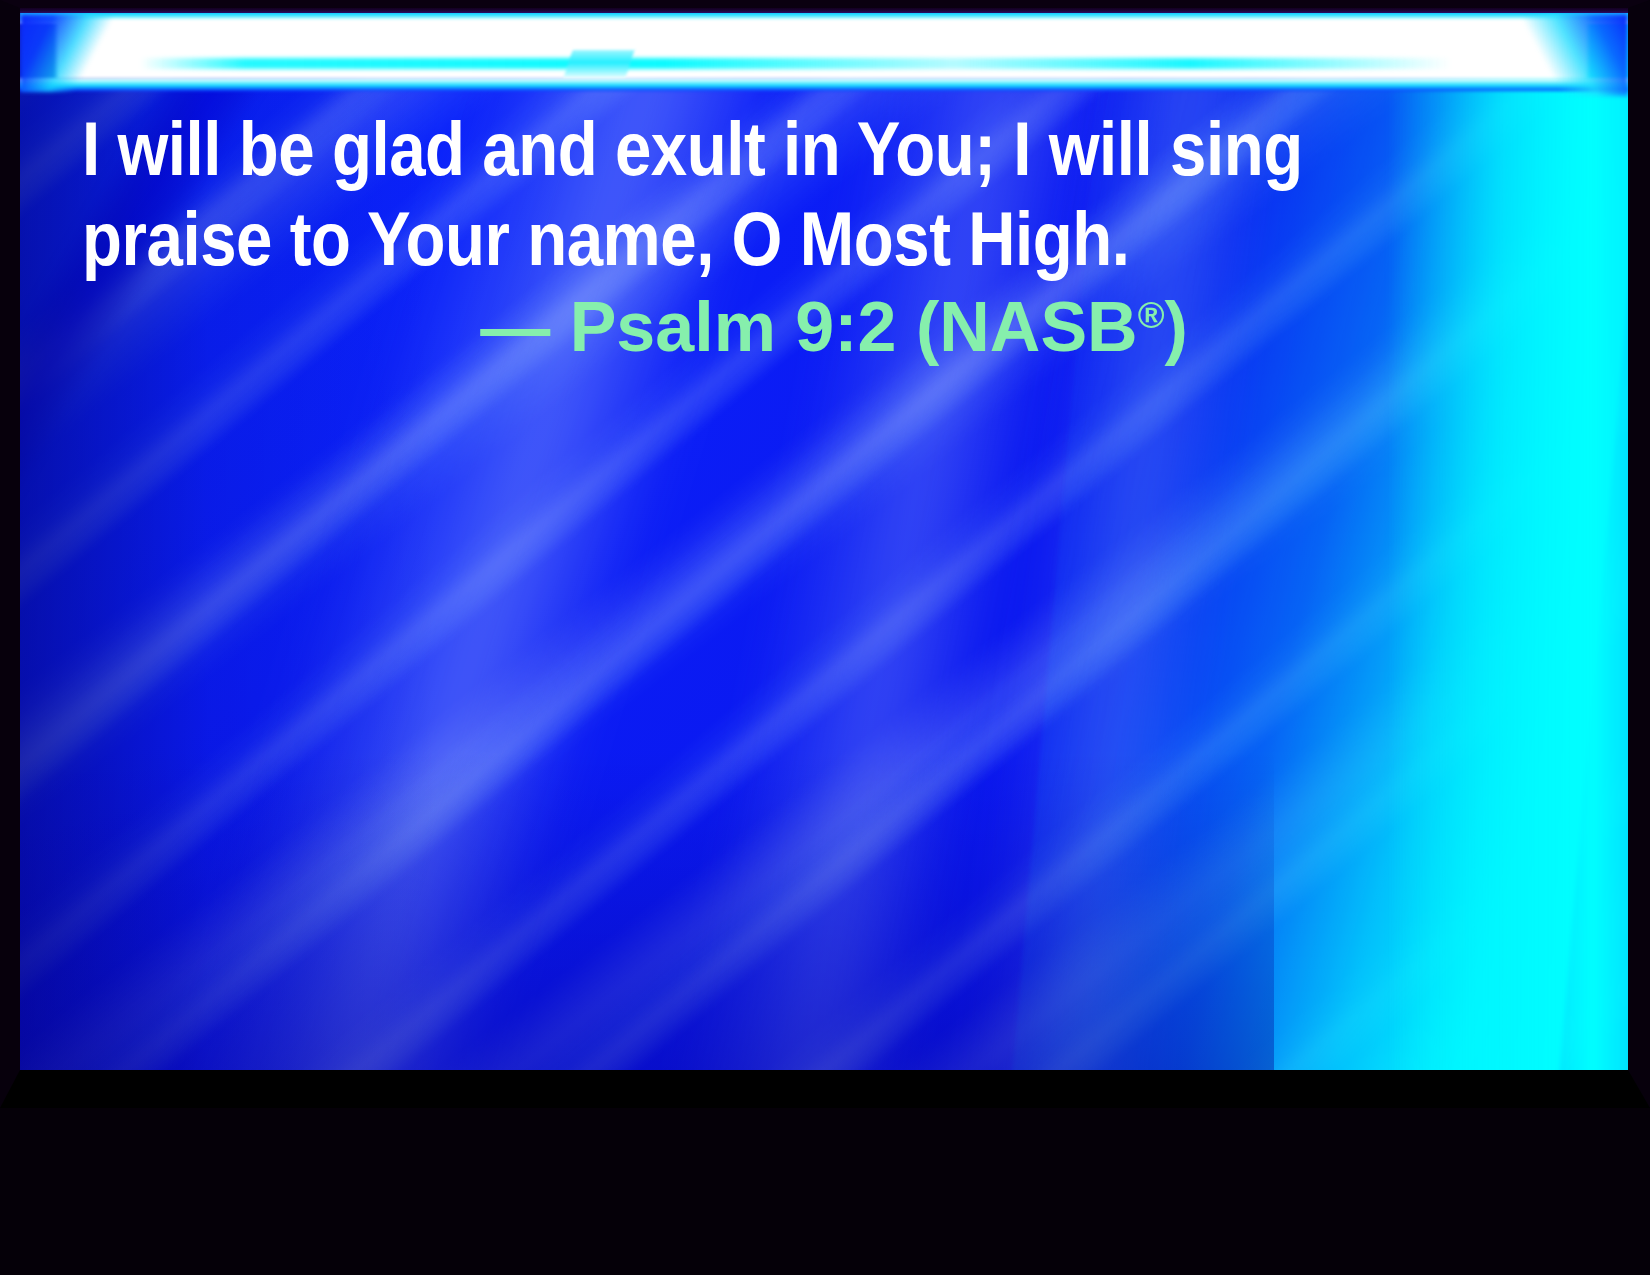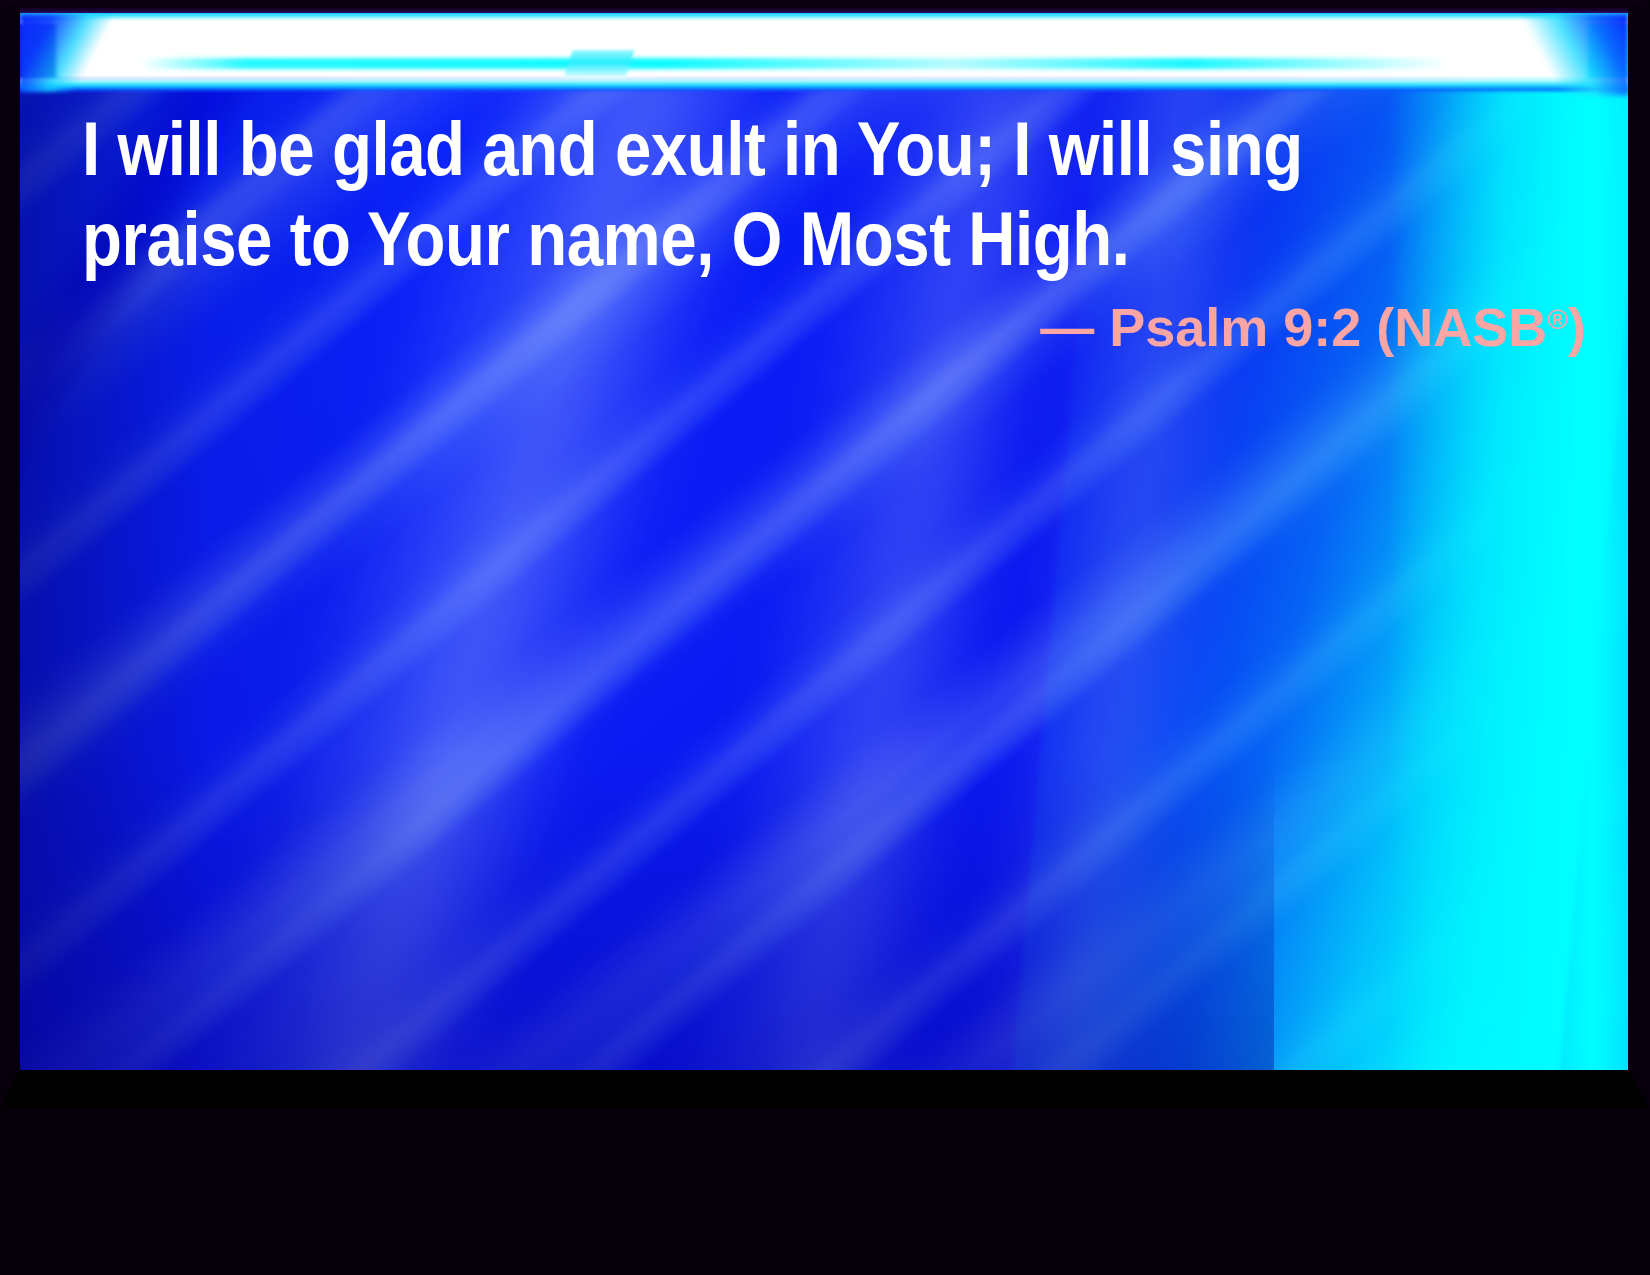--- a/index.html
+++ b/index.html
@@ -183,26 +183,26 @@
     font-family:"Liberation Sans Narrow","Liberation Sans",sans-serif;
     font-weight:bold;
     font-size:76px;
     line-height:90px;
     letter-spacing:-0.5px;
     white-space:nowrap;
     transform:scaleX(0.86);
     transform-origin:left center;
   }
   .attrib{
-    color:#fca5a5;
+    color:#86efac;
     font-family:"Liberation Sans",sans-serif;
     font-weight:bold;
-    font-size:54px;
+    font-size:70px;
     line-height:86px;
-    text-align:right;
+    text-align:center;
     white-space:nowrap;
     padding-right:2px;
     letter-spacing:0px;
   }
   .attrib .reg{
     font-size:0.52em;
     vertical-align:0.62em;
     line-height:0;
   }
 </style>

